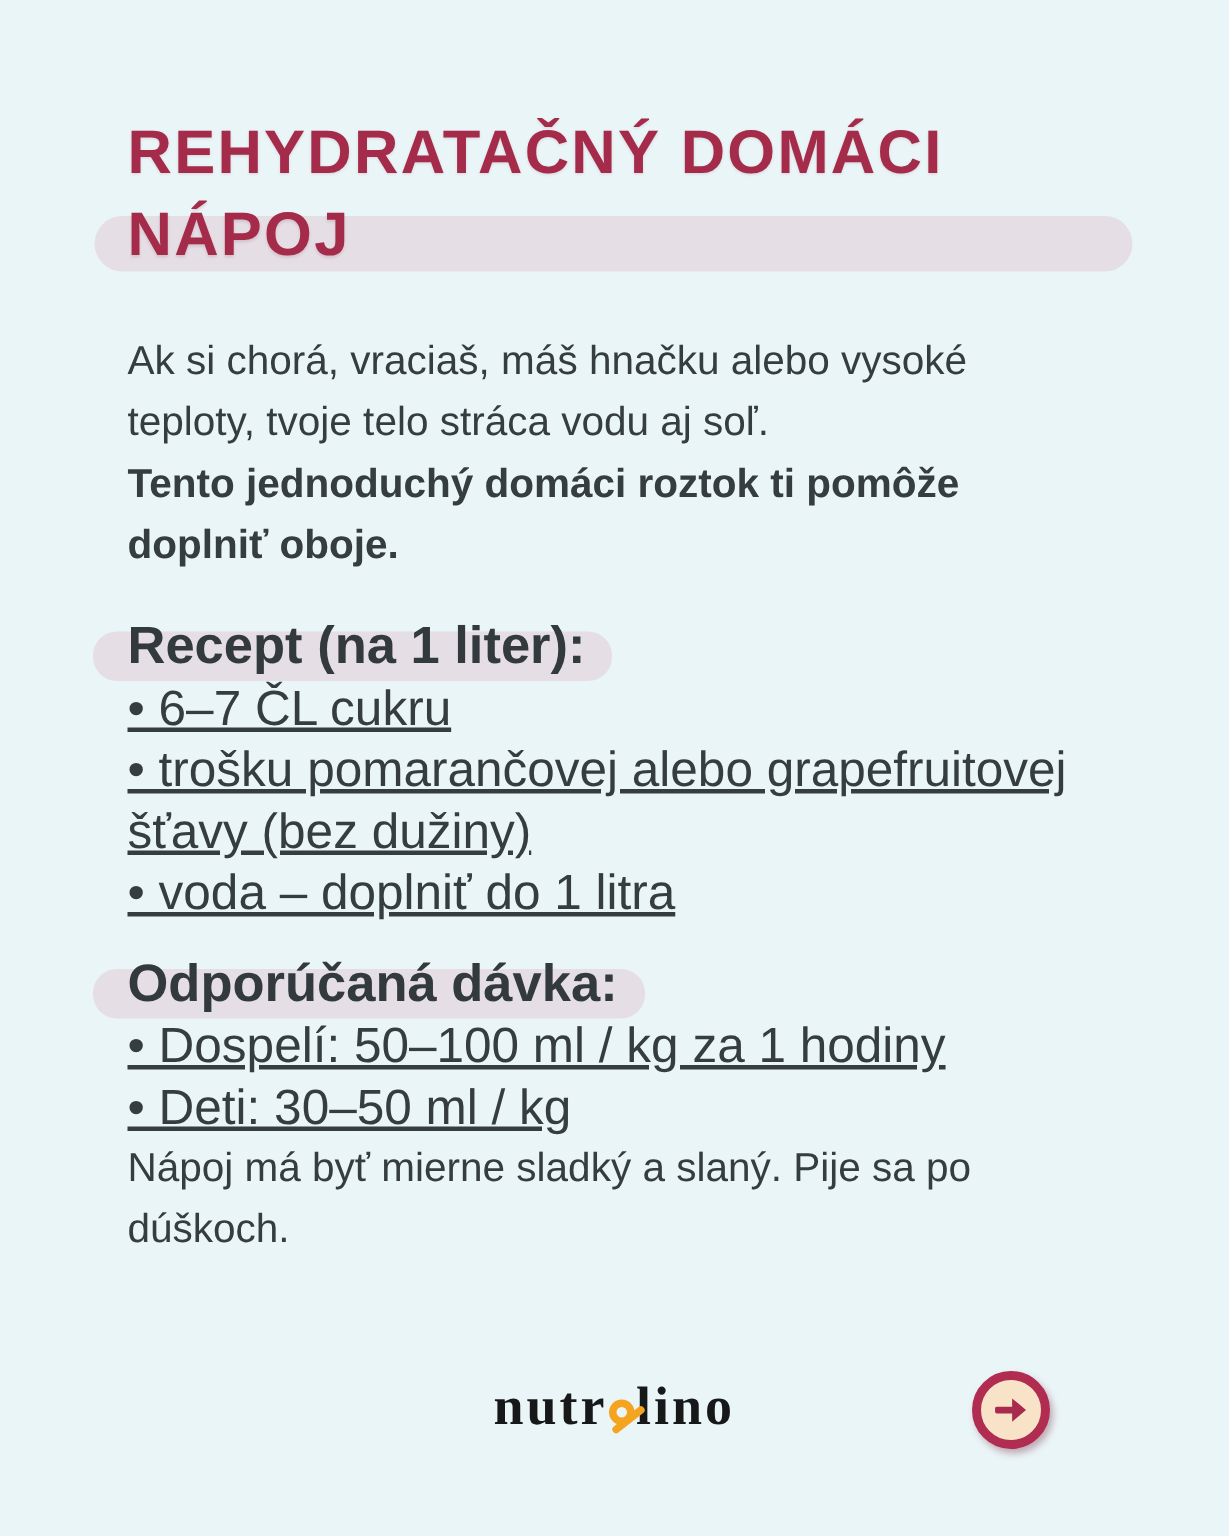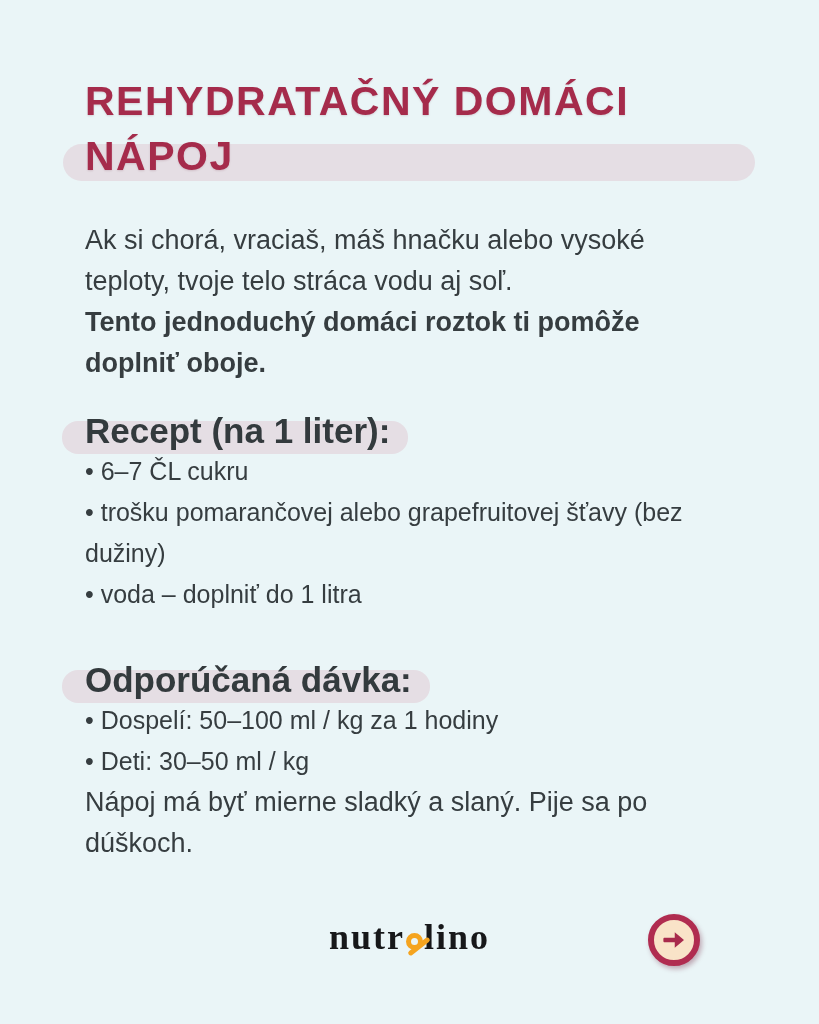--- a/index.html
+++ b/index.html
@@ -71,23 +71,23 @@
     bottom: -3px;
     background: #e5dee4;
     border-radius: 16px;
     z-index: 0;
   }
   .section-heading .htext {
     position: relative;
     z-index: 1;
   }
   .recipe-section { margin-top: 26px; }
-  .dosage-section { margin-top: 44px; }
+  .dosage-section { margin-top: 20px; }
   .bullet-list { margin-top: 0; }
-  .bullet-item { width: 645px; font-size: 25px; line-height: 41px; }
+  .bullet-item { width: 645px; font-size: 33px; line-height: 41px; text-decoration: underline; }
   .note { width: 645px; font-size: 27px; line-height: 41px; }
 
   
   .footer {
     position: absolute;
     left: 0;
     top: 908px;
     width: 819px;
     height: 70px;
   }

